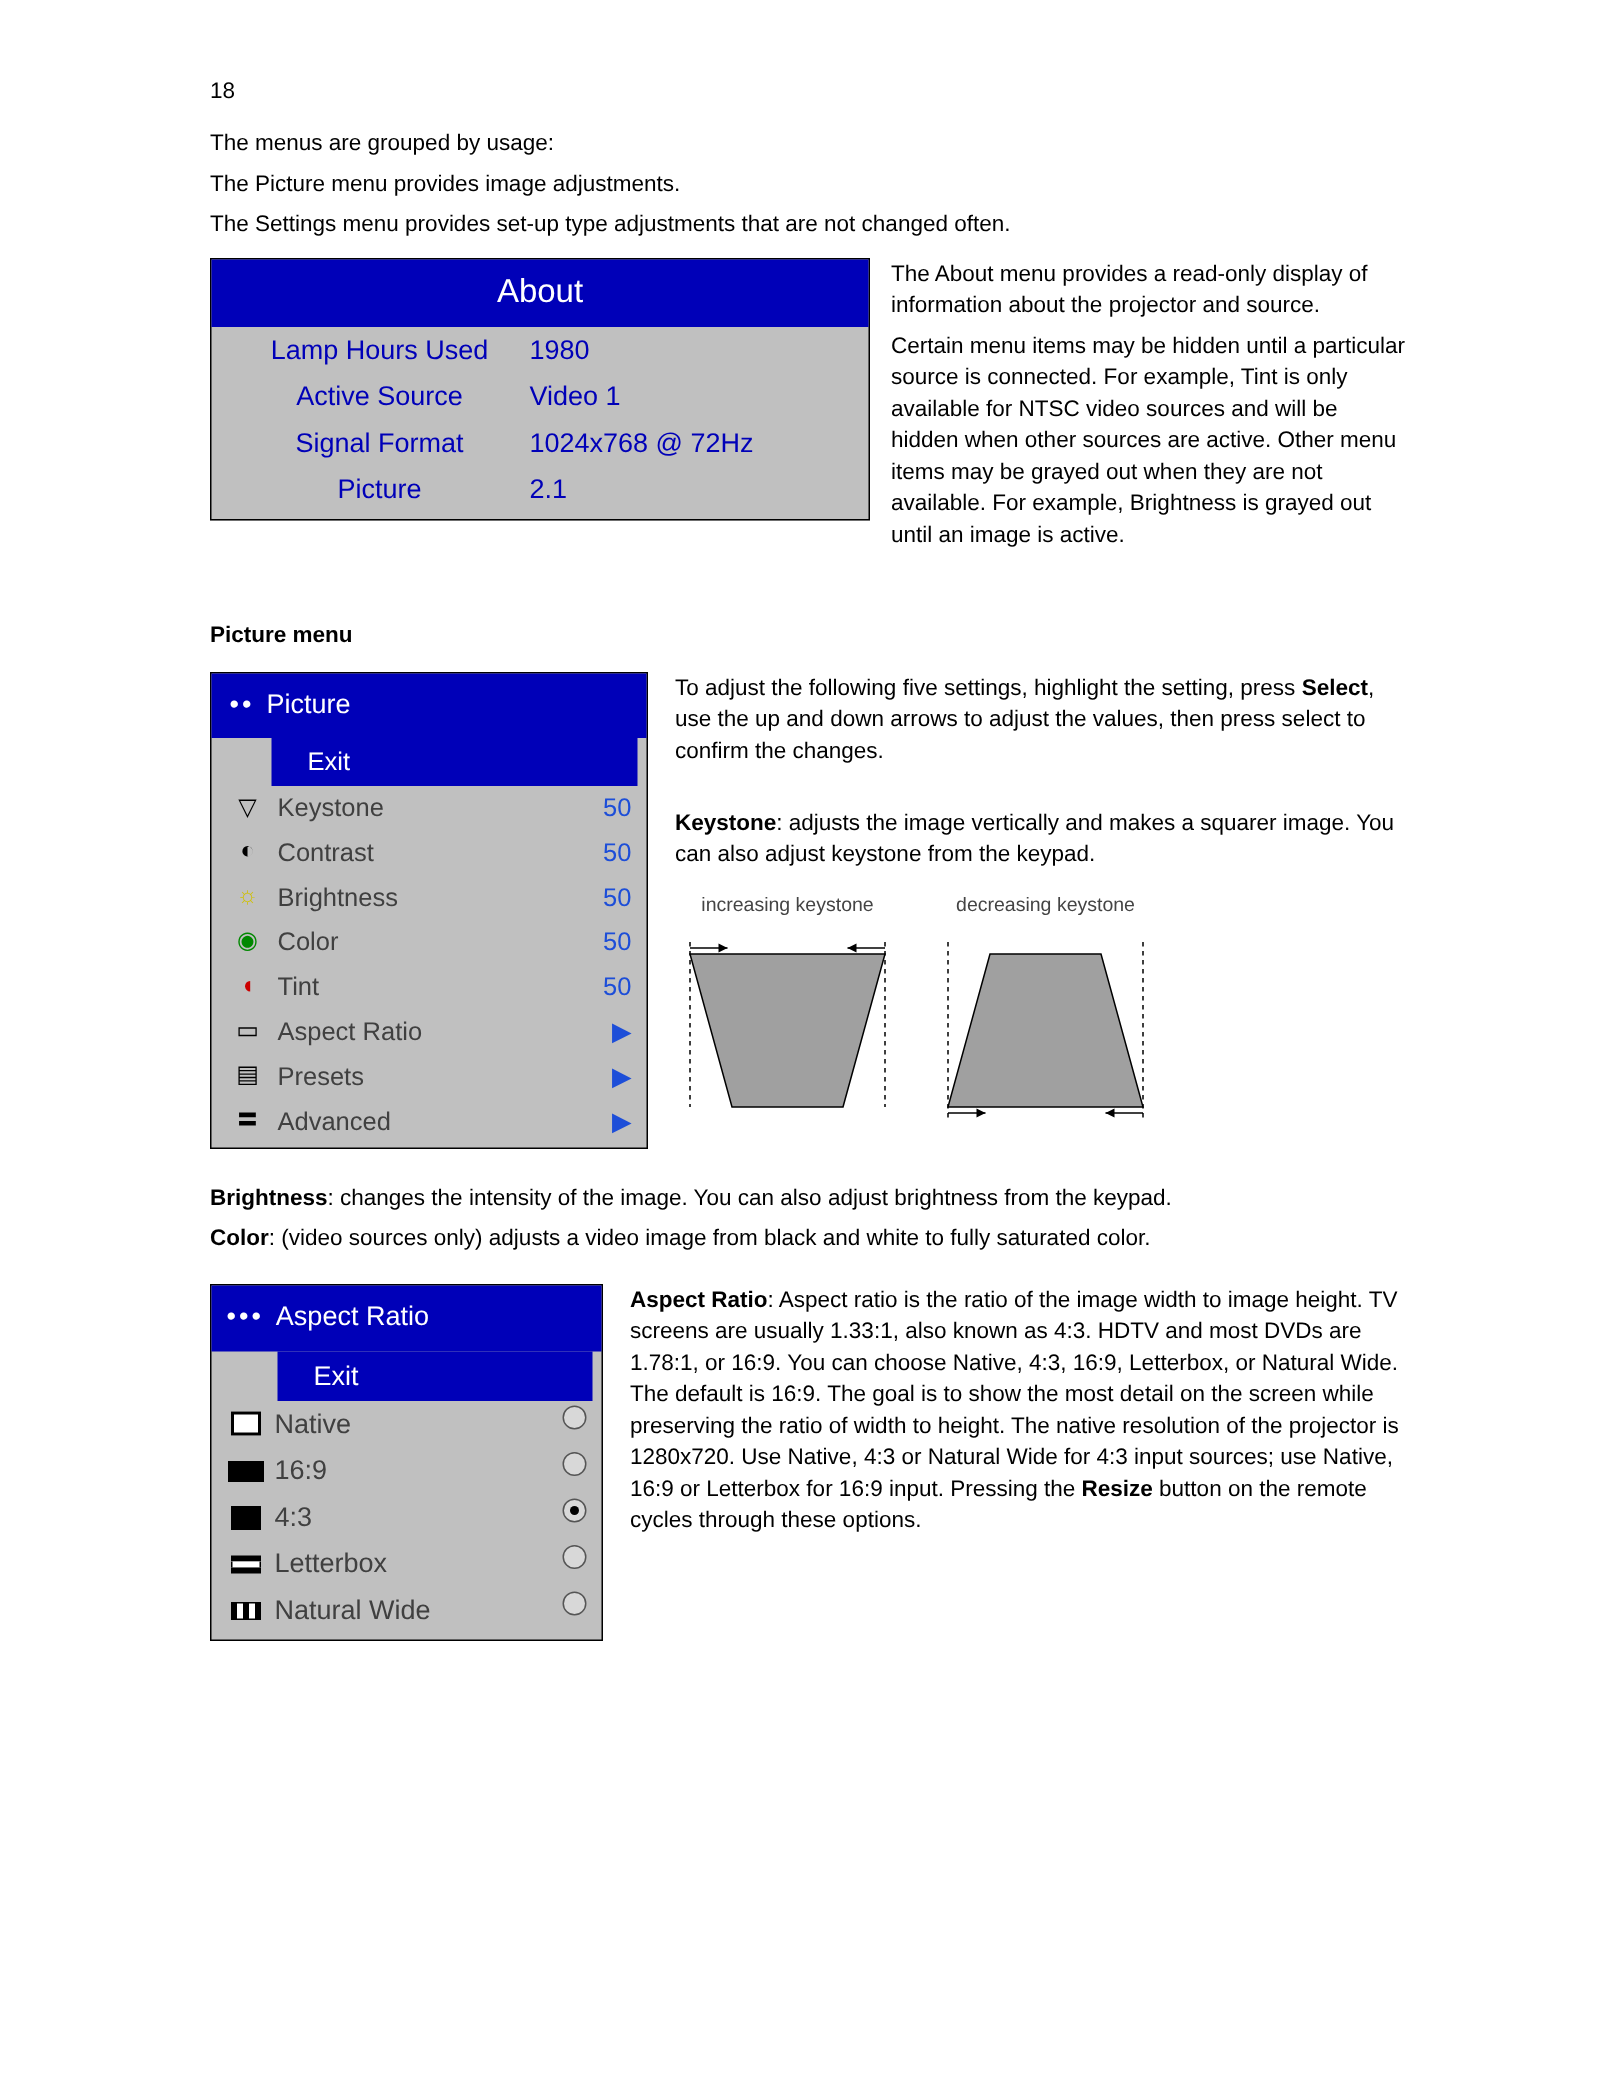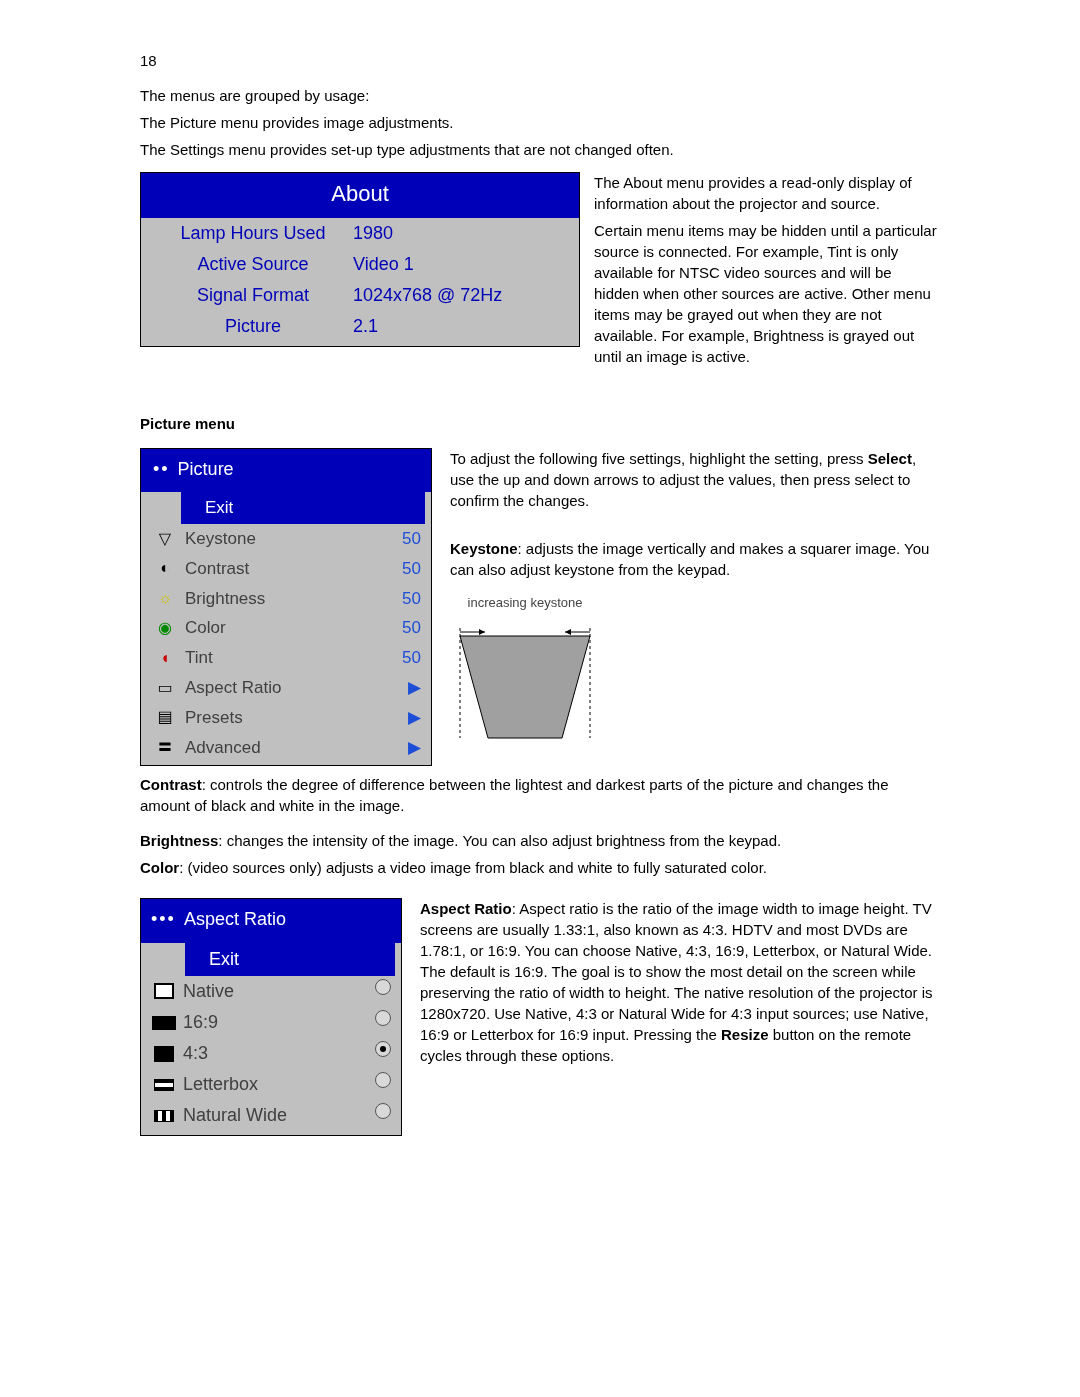--- a/index.html
+++ b/index.html
@@ -219,27 +219,36 @@
         <svg width="150" height="130">
           <polygon points="10,18 140,18 112,120 38,120" fill="#a0a0a0" stroke="#000"></polygon>
           <line x1="10" y1="10" x2="10" y2="120" stroke="#000" stroke-dasharray="3,3"></line>
           <line x1="140" y1="10" x2="140" y2="120" stroke="#000" stroke-dasharray="3,3"></line>
           <line x1="10" y1="14" x2="35" y2="14" stroke="#000"></line>
             <polygon points="35,14 29,11 29,17" fill="#000"></polygon>
           <line x1="140" y1="14" x2="115" y2="14" stroke="#000"></line>
             <polygon points="115,14 121,11 121,17" fill="#000"></polygon>
         </svg>
       </div>
+      <div class="kd-col">
+        <div class="kd-label">decreasing keystone</div>
+        <svg width="150" height="130">
+          <polygon points="38,18 112,18 140,120 10,120" fill="#a0a0a0" stroke="#000"></polygon>
+          <line x1="10" y1="10" x2="10" y2="128" stroke="#000" stroke-dasharray="3,3"></line>
+          <line x1="140" y1="10" x2="140" y2="128" stroke="#000" stroke-dasharray="3,3"></line>
+          <line x1="35" y1="124" x2="10" y2="124" stroke="#000"></line>
+            <polygon points="35,124 29,121 29,127" fill="#000"></polygon>
+          <line x1="115" y1="124" x2="140" y2="124" stroke="#000"></line>
+            <polygon points="115,124 121,121 121,127" fill="#000"></polygon>
+        </svg>
+      </div>
     </div>
     <div class="clear"></div>
   </div>
 
-  <p>
-    <span class="bold">Contrast</span><span>: controls the degree of difference between the lightest and darkest parts of the picture and changes the amount of black and white in the image.</span>
-  </p>
   <p style="margin-top:14px">
     <span class="bold">Brightness</span><span>: changes the intensity of the image. You can also adjust brightness from the keypad.</span>
   </p>
   <p style="">
     <span class="bold">Color</span><span>: (video sources only) adjusts a video image from black and white to fully saturated color.</span>
   </p>
 
   <div class="aspect-wrap">
     <div class="aspect-box">
       <div class="aspect-title">

